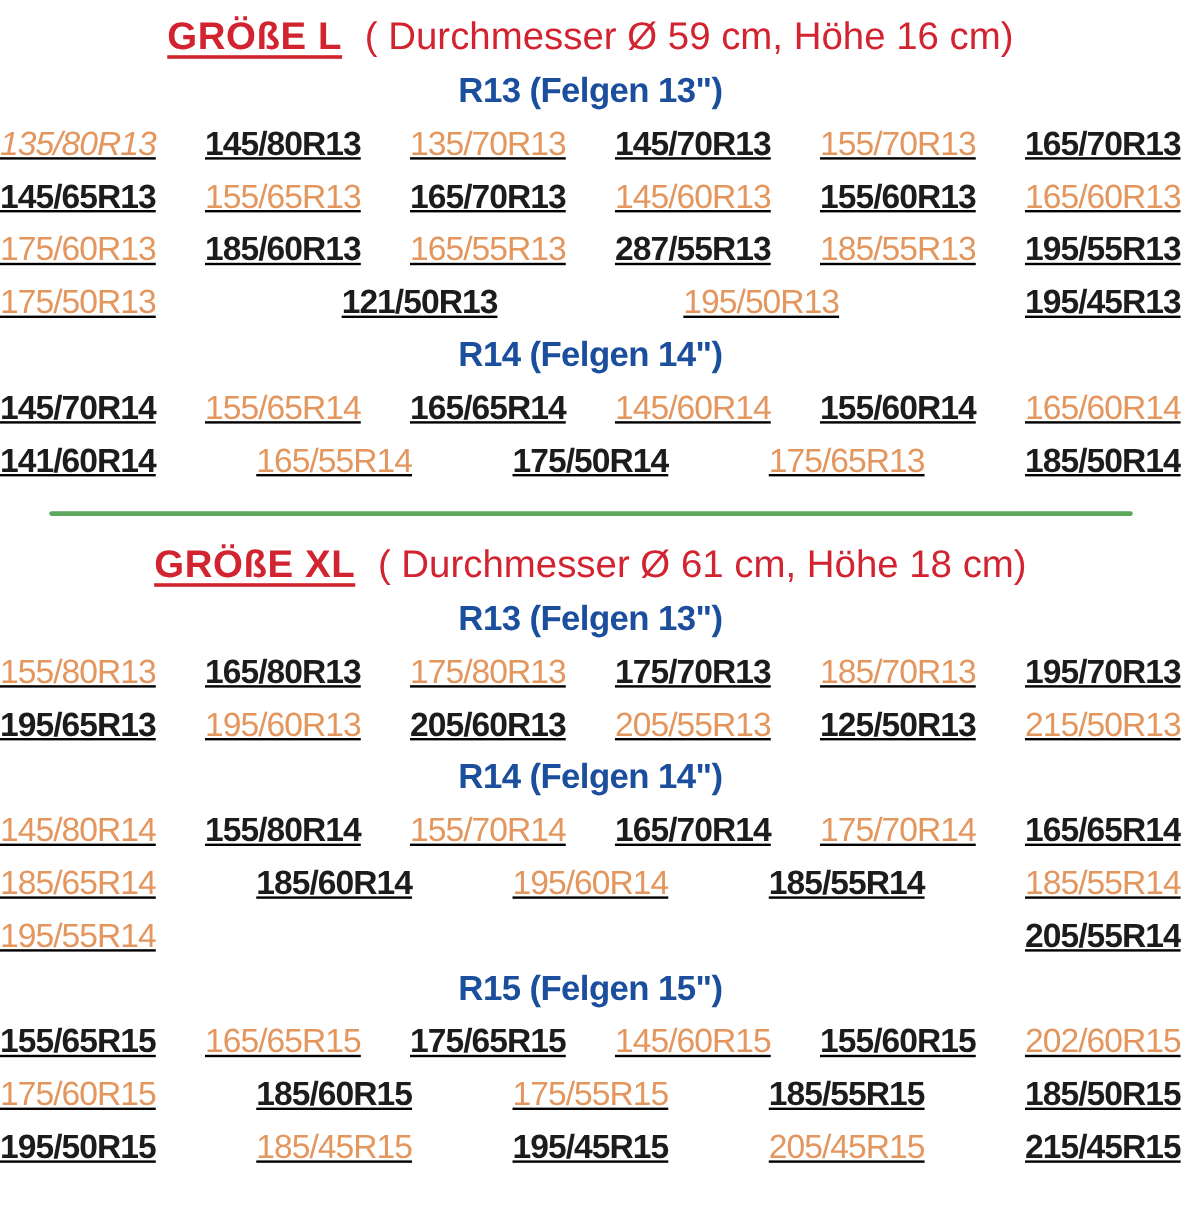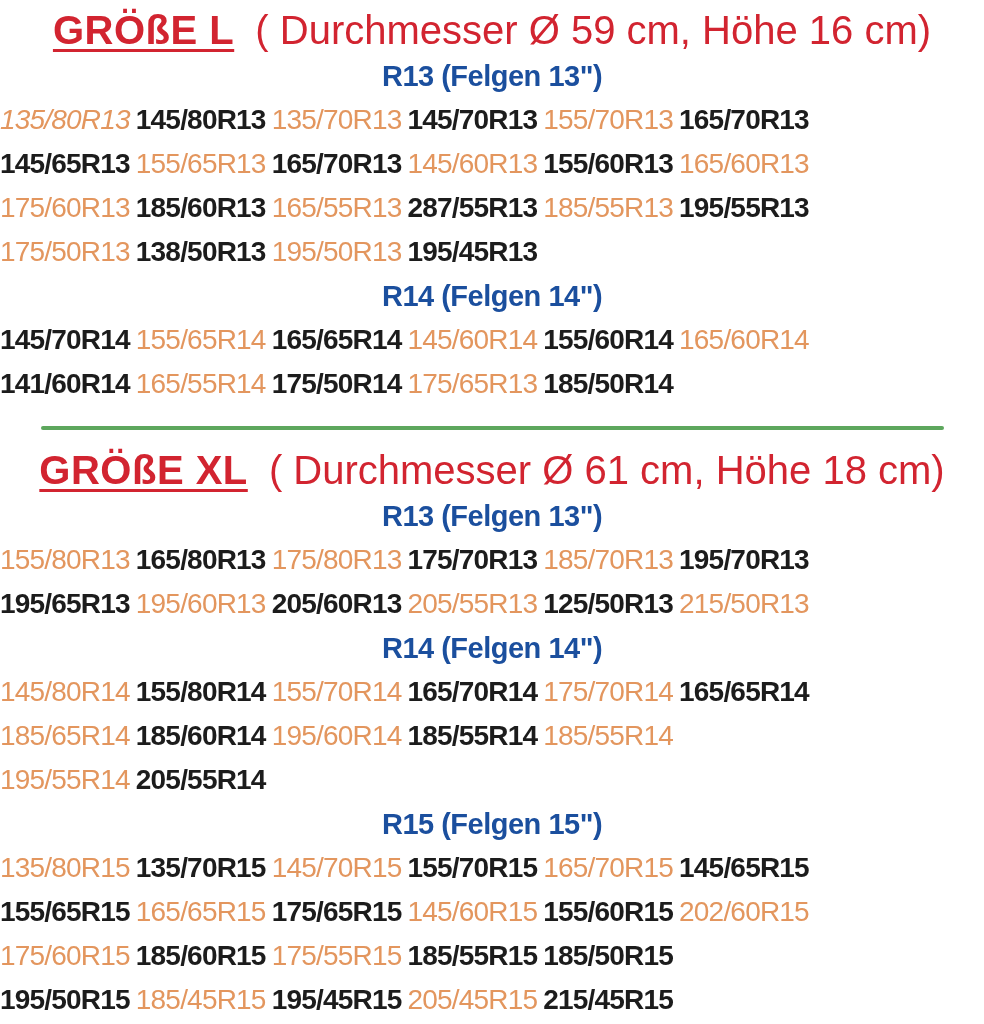--- a/index.html
+++ b/index.html
@@ -12,21 +12,21 @@
     font-family: "Liberation Sans", sans-serif;
   }
   .doc {
     width: 984px;
     padding-top: 6px;
     box-sizing: border-box;
     text-align: center;
   }
   .section-title {
     line-height: 48px;
-    font-size: 40px;
+    font-size: 32px;
     color: var(--red);
     white-space: nowrap;
   }
   .section-title .t-main {
     font-weight: bold;
     text-decoration: underline;
     text-decoration-thickness: 3px;
     text-underline-offset: 5px;
     letter-spacing: 0.5px;
   }
@@ -38,24 +38,25 @@
     line-height: 44px;
     font-size: 29px;
     font-weight: bold;
     color: var(--blue);
     letter-spacing: -0.5px;
   }
   .size-row {
     line-height: 44px;
     font-size: 28px;
     display: flex;
-    justify-content: flex-start;
-    gap: 6px;
+    justify-content: space-between;
+    gap: 24px;
     white-space: nowrap;
     letter-spacing: -0.8px;
+    text-decoration: underline;
   }
   .size.black {
     color: var(--black);
     font-weight: bold;
   }
   .size.orange {
     color: var(--orange);
     font-weight: normal;
   }
   .size.it {
@@ -101,21 +102,21 @@
       <div class="size-row">
         <span class="size orange">175/60R13</span>
         <span class="size black">185/60R13</span>
         <span class="size orange">165/55R13</span>
         <span class="size black">287/55R13</span>
         <span class="size orange">185/55R13</span>
         <span class="size black">195/55R13</span>
       </div>
       <div class="size-row">
         <span class="size orange">175/50R13</span>
-        <span class="size black">138/50R13</span>
+        <span class="size black">121/50R13</span>
         <span class="size orange">195/50R13</span>
         <span class="size black">195/45R13</span>
       </div>
       <div class="rim-heading">R14 (Felgen 14")</div>
       <div class="size-row">
         <span class="size black">145/70R14</span>
         <span class="size orange">155/65R14</span>
         <span class="size black">165/65R14</span>
         <span class="size orange">145/60R14</span>
         <span class="size black">155/60R14</span>
@@ -170,28 +171,20 @@
         <span class="size orange">195/60R14</span>
         <span class="size black">185/55R14</span>
         <span class="size orange">185/55R14</span>
       </div>
       <div class="size-row">
         <span class="size orange">195/55R14</span>
         <span class="size black">205/55R14</span>
       </div>
       <div class="rim-heading">R15 (Felgen 15")</div>
       <div class="size-row">
-        <span class="size orange">135/80R15</span>
-        <span class="size black">135/70R15</span>
-        <span class="size orange">145/70R15</span>
-        <span class="size black">155/70R15</span>
-        <span class="size orange">165/70R15</span>
-        <span class="size black">145/65R15</span>
-      </div>
-      <div class="size-row">
         <span class="size black">155/65R15</span>
         <span class="size orange">165/65R15</span>
         <span class="size black">175/65R15</span>
         <span class="size orange">145/60R15</span>
         <span class="size black">155/60R15</span>
         <span class="size orange">202/60R15</span>
       </div>
       <div class="size-row">
         <span class="size orange">175/60R15</span>
         <span class="size black">185/60R15</span>

